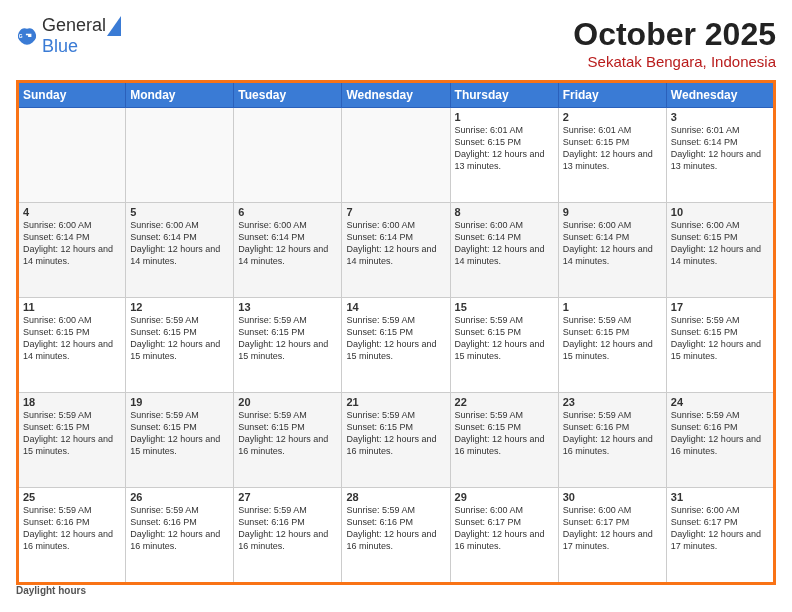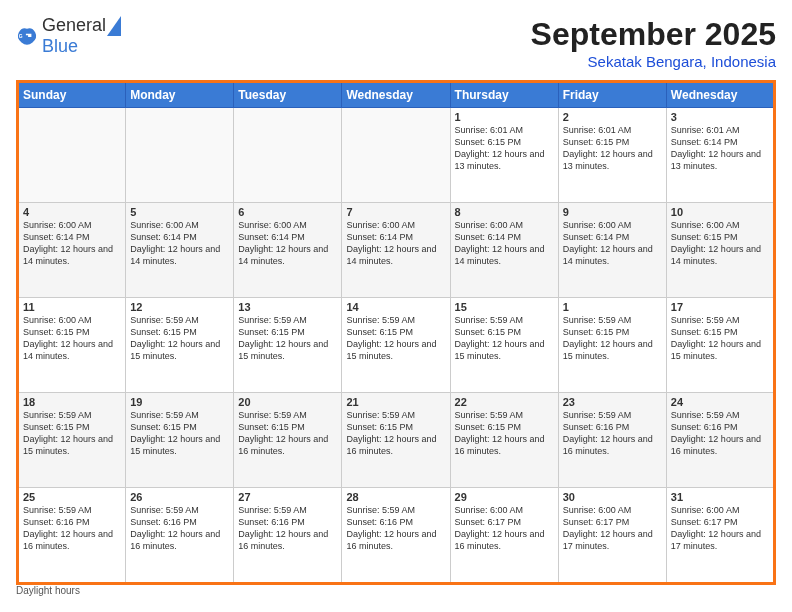--- a/index.html
+++ b/index.html
@@ -35,21 +35,21 @@
     .title-block {
       text-align: right;
     }
     .month-year {
       font-size: 32px;
       font-weight: bold;
       color: #222;
     }
     .location {
       font-size: 15px;
-      color: #1d4ed8;
+      color: #b91c1c;
     }
     .calendar {
       flex: 1;
       border: 3px solid #f97316;
       border-collapse: collapse;
       width: 100%;
       table-layout: fixed;
     }
     .calendar th {
       background: #3a7bd5;
@@ -81,20 +81,21 @@
       font-size: 9px;
       line-height: 1.35;
       color: #333;
     }
     .empty-cell {
       background: #f9f9f9 !important;
     }
     .footer {
       font-size: 10px;
       color: #555;
+      font-weight: bold;
     }
   </style>
 </head>
 <body>
 
 <div class="page">
   <div class="header">
     <div class="logo">
       <svg class="logo-icon" viewBox="0 0 40 40">
         <path d="M20 5 Q30 2 35 12 Q40 22 30 30 Q20 38 10 30 Q0 22 5 12 Q10 2 20 5Z" fill="#3a7bd5"></path>
@@ -106,21 +107,21 @@
         <div style="display:flex; gap:0px; font-size:18px; font-weight:normal; line-height:1.1;">
           <span style="color:#333;">General</span>
           <svg width="14" height="20" viewBox="0 0 14 20" style="margin: 0 1px;">
             <polygon points="0,20 14,20 14,0" fill="#3a7bd5"></polygon>
           </svg>
         </div>
         <span style="color:#3a7bd5; font-size:18px; font-weight:normal;">Blue</span>
       </div>
     </div>
     <div class="title-block">
-      <div class="month-year">September 2025</div>
+      <div class="month-year">October 2025</div>
       <div class="location">Sekatak Bengara, Indonesia</div>
     </div>
   </div>
 
   <table class="calendar">
     <thead>
       <tr>
       <th>Sunday</th>
           <th>Monday</th>
           <th>Tuesday</th>

